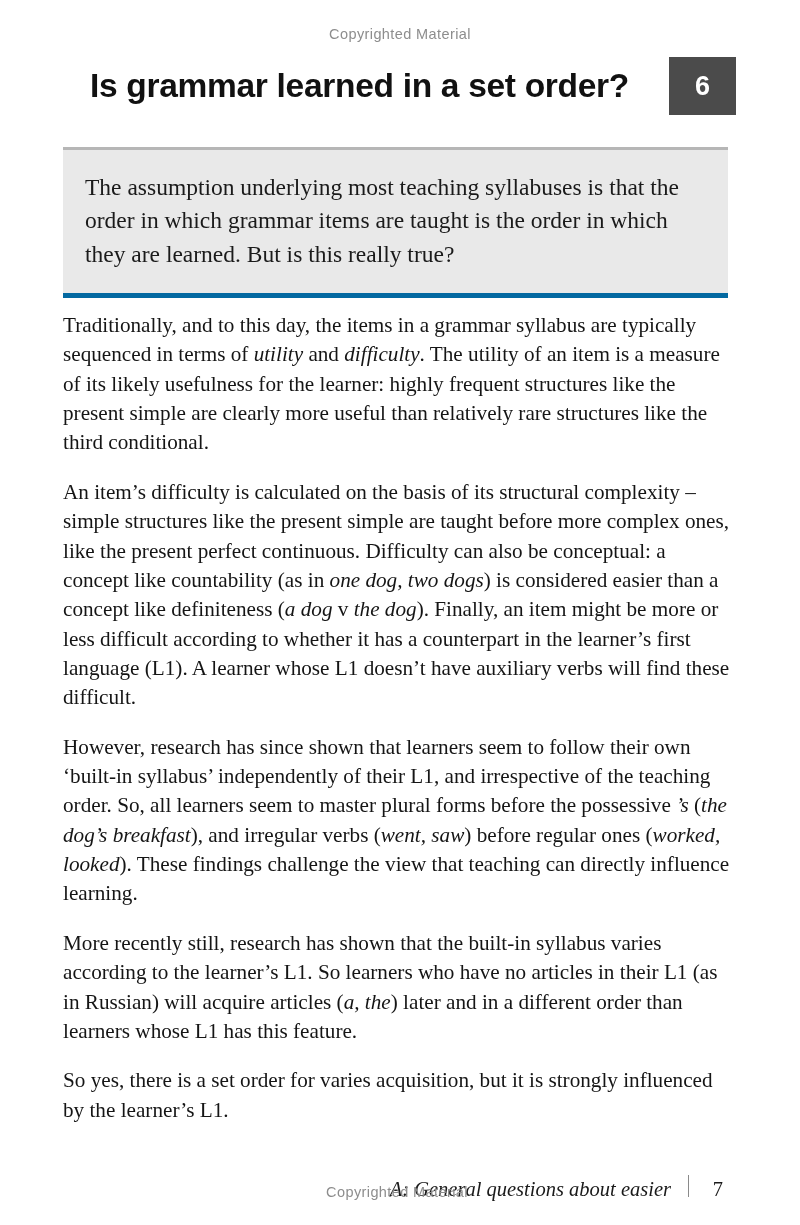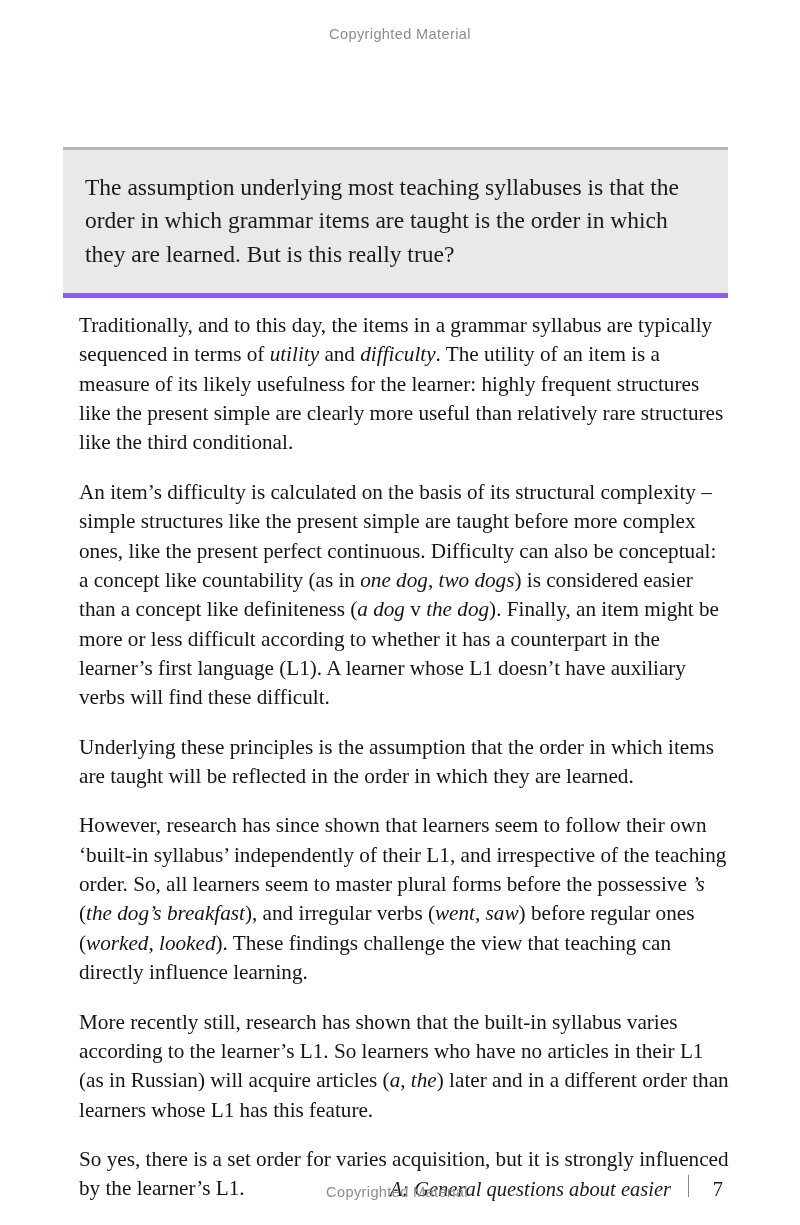--- a/index.html
+++ b/index.html
@@ -75,42 +75,42 @@
   }
 
   
   .pullquote {
     position: absolute;
     top: 147px;
     left: 63px;
     width: 665px;
     background: #e9e9e9;
     border-top: 3px solid #b6b6b6;
-    border-bottom: 5px solid #8b5cf6;
+    border-bottom: 5px solid #0369a1;
     box-sizing: border-box;
     padding: 21px 22px 22px 22px;
   }
   .pullquote-text {
     font-family: "Liberation Serif", "DejaVu Serif", serif;
     font-size: 23.5px;
     line-height: 1.42;
     color: #1a1a1a;
   }
 
   
   .body-area {
     position: absolute;
     top: 311px;
     left: 63px;
     width: 668px;
   }
   .body-para {
     font-size: 21.2px;
     line-height: 1.385;
-    margin: 0 0 20px 16px;
+    margin: 0 0 20px 0;
     color: #151515;
     text-align: left;
   }
   .body-para:last-child { margin-bottom: 0; }
   .body-para i { font-style: italic; }
 
   
   .footer {
     position: absolute;
     bottom: 21px;
@@ -155,36 +155,39 @@
     white-space: nowrap;
   }
 </style>
 </head>
 <body>
 
 <div class="page">
 
   <div class="watermark-top">Copyrighted Material</div>
 
+  <div class="title-row">
+    <div class="chapter-title">Is grammar learned in a set order?</div>
+    <div class="chapter-number-box">6</div>
+  </div>
 
   <div class="pullquote">
     <div class="pullquote-text">
       <span>The assumption underlying most teaching syllabuses is</span>
       <span>that the order in which grammar items are taught is the</span>
       <span>order in which they are learned. But is this really true?</span>
     </div>
   </div>
 
   <div class="body-area">
 
     <p class="body-para"><span>Traditionally, and to this day, the items in a grammar syllabus are typically sequenced in terms of </span><i>utility</i><span> and </span><i>difficulty</i><span>. The utility of an item is a measure of its likely usefulness for the learner: highly frequent structures like the present simple are clearly more useful than relatively rare structures like the third conditional.</span></p>
 
     <p class="body-para"><span>An item’s difficulty is calculated on the basis of its structural complexity – simple structures like the present simple are taught before more complex ones, like the present perfect continuous. Difficulty can also be conceptual: a concept like countability (as in </span><i>one dog, two dogs</i><span>) is considered easier than a concept like definiteness (</span><i>a dog</i><span> v </span><i>the dog</i><span>). Finally, an item might be more or less difficult according to whether it has a counterpart in the learner’s first language (L1). A learner whose L1 doesn’t have auxiliary verbs will find these difficult.</span></p>
 
-    <p class="body-para"><span>Underlying these principles is the assumption that the order in which items are taught will be reflected in the order in which they are learned.</span></p>
 
     <p class="body-para"><span>However, research has since shown that learners seem to follow their own ‘built-in syllabus’ independently of their L1, and irrespective of the teaching order. So, all learners seem to master plural forms before the possessive </span><i>’s</i><span> (</span><i>the dog’s breakfast</i><span>), and irregular verbs (</span><i>went, saw</i><span>) before regular ones (</span><i>worked, looked</i><span>). These findings challenge the view that teaching can directly influence learning.</span></p>
 
     <p class="body-para"><span>More recently still, research has shown that the built-in syllabus varies according to the learner’s L1. So learners who have no articles in their L1 (as in Russian) will acquire articles (</span><i>a, the</i><span>) later and in a different order than learners whose L1 has this feature.</span></p>
 
     <p class="body-para"><span>So yes, there is a set order for varies acquisition, but it is strongly influenced by the learner’s L1.</span></p>
 
   </div>
 
   <div class="footer">

